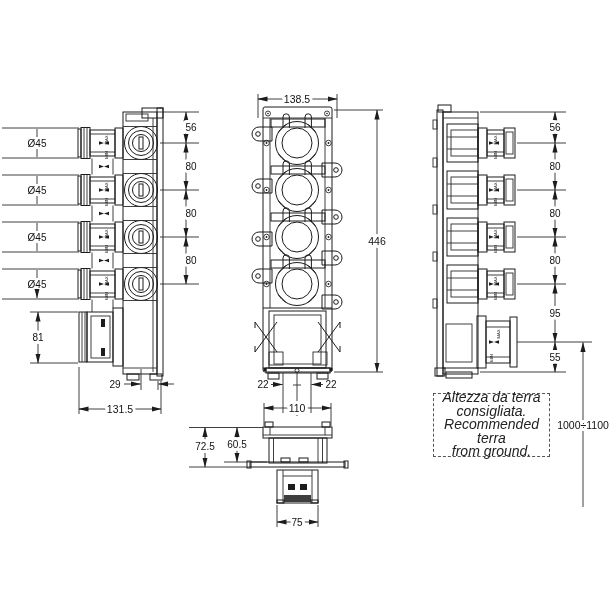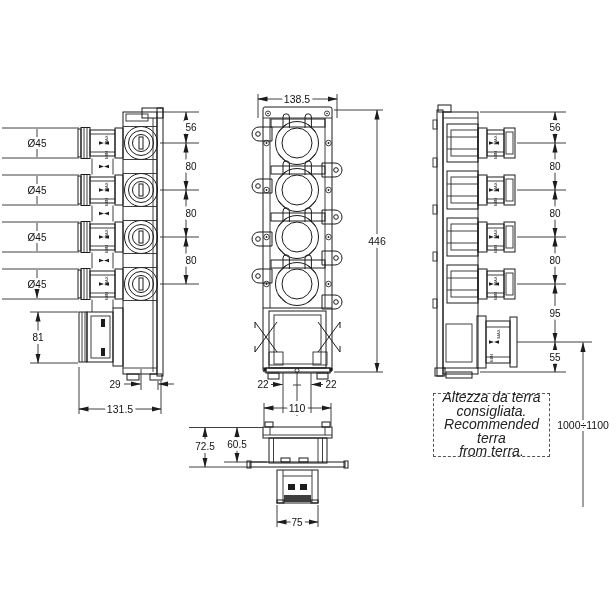--- a/index.html
+++ b/index.html
@@ -318,15 +318,15 @@
       <line class="thin" x1="583" y1="342.5" x2="583" y2="507" marker-start="url(#arr)"></line>
       <text class="dim big halo" x="583" y="429">1000÷1100</text>
     </g>
   </g>
 </svg>
 
 <div class="notebox">
   <span>Altezza da terra</span>
   <span>consigliata.</span>
   <span>Recommended terra</span>
-  <span>from terra.</span>
+  <span>from ground.</span>
 </div>
 </div>
 
 </body></html>

